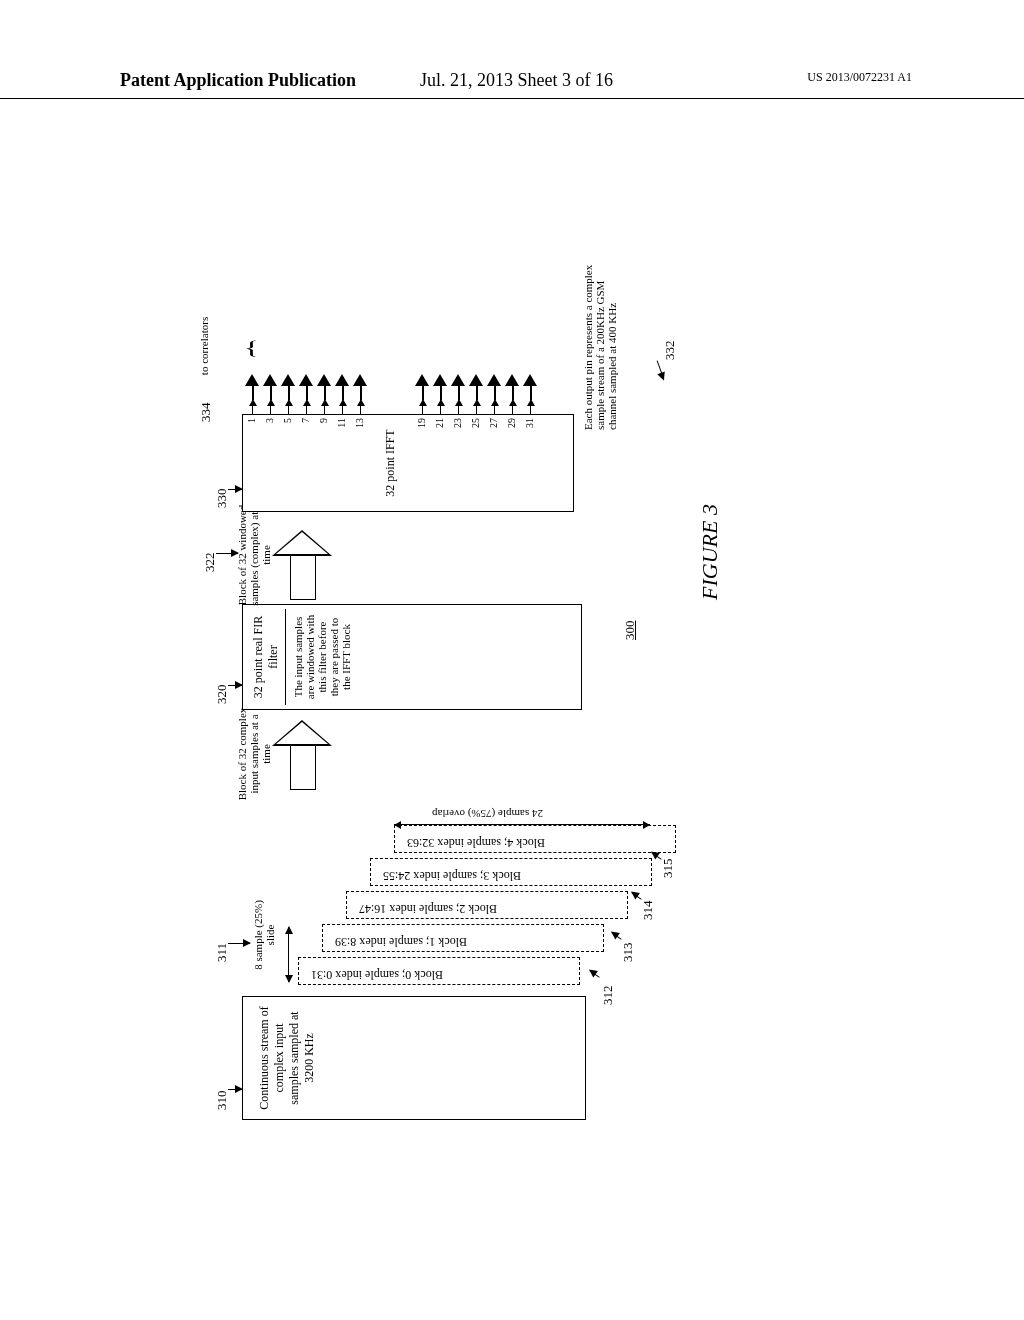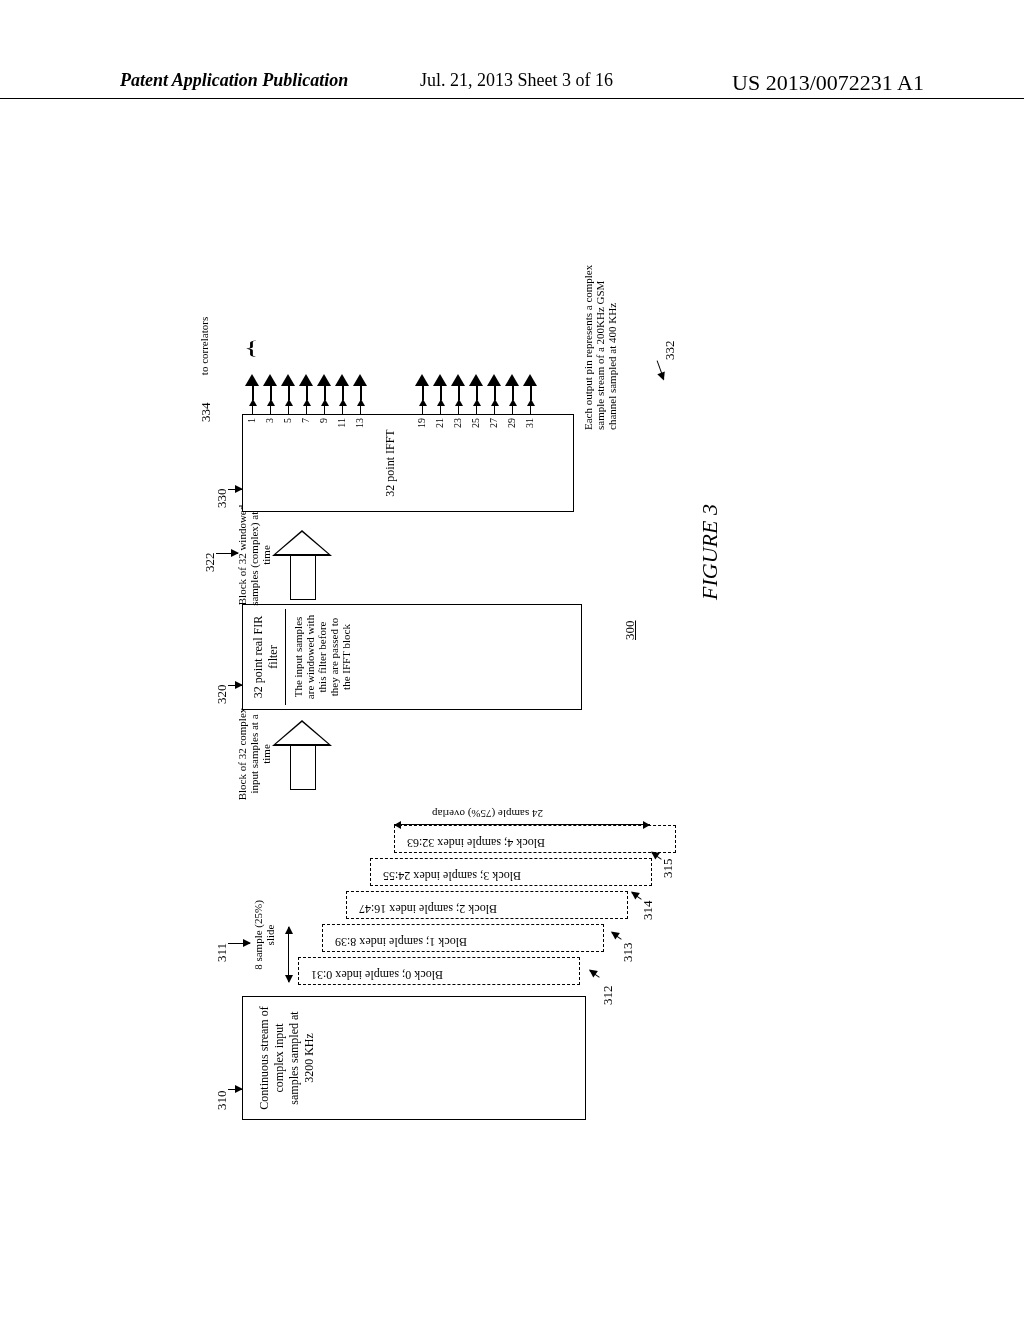--- a/index.html
+++ b/index.html
@@ -1,20 +1,20 @@
 <!DOCTYPE html>
 <html><head>
 <meta charset="utf-8">
 <style>
   html,body{margin:0;padding:0;background:#fff;font-family:"Times New Roman",serif;color:#000}
   .page{position:relative;width:1024px;height:1320px;margin:0 auto}
   .hdr{position:absolute;top:70px;left:0;right:0;height:28px;border-bottom:1.5px solid #000}
-  .hdr-l{position:absolute;left:120px;top:70px;font-weight:bold;font-style:italic;font-size:18px}
+  .hdr-l{position:absolute;left:120px;top:70px;font-weight:bold;font-size:18px}
   .hdr-c{position:absolute;left:420px;top:70px;font-size:18px}
-  .hdr-r{position:absolute;right:100px;top:70px;font-size:22px}
+  .hdr-r{position:absolute;right:112px;top:70px;font-size:12px}
 
   
   .diagram{position:absolute;left:512px;top:670px;width:900px;height:540px;
            transform:translate(-50%,-50%) rotate(-90deg);transform-origin:center center}
   .box{position:absolute;border:1.5px solid #000;background:#fff;text-align:center;font-size:12px}
   .lbl{position:absolute;font-size:12px;text-align:center}
   .tiny{font-size:11px}
   .ref{font-size:13px}
   .fig{position:absolute;font-size:22px;font-style:italic}
 

